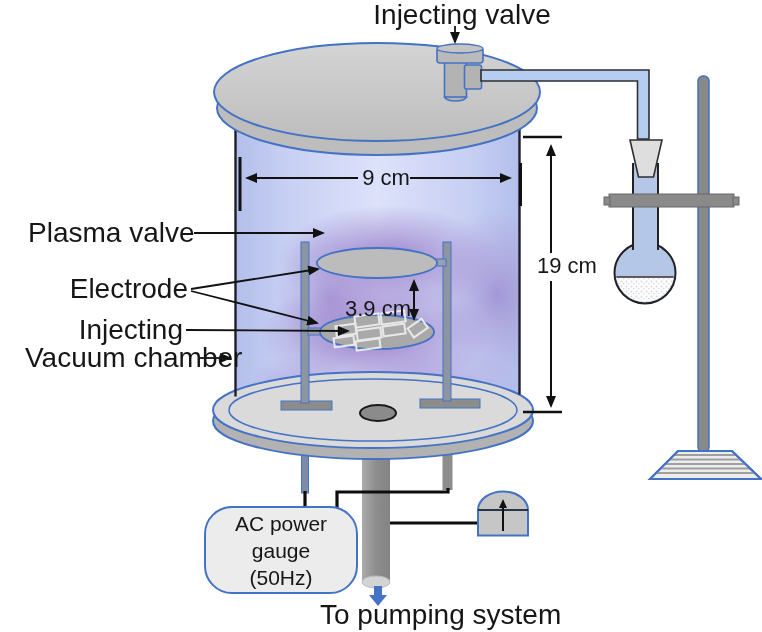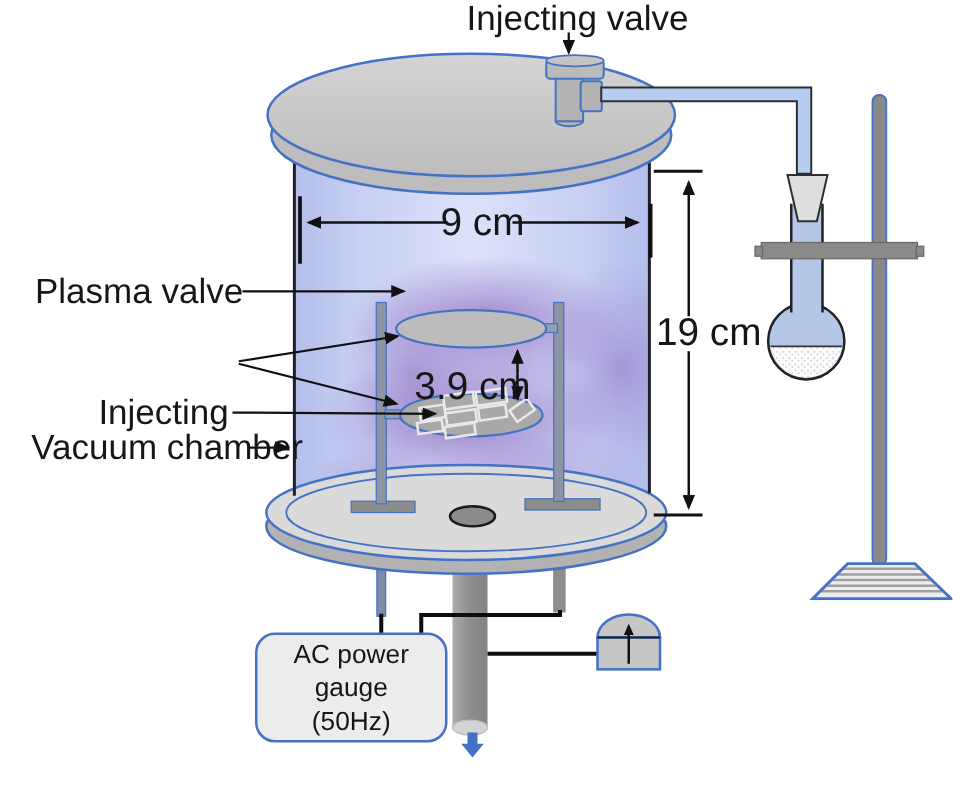--- a/index.html
+++ b/index.html
@@ -2,23 +2,23 @@
 <html><head>
 <meta charset="utf-8">
 <style>
   html,body{margin:0;padding:0;background:#fff;}
   .canvas{position:relative;width:762px;height:632px;background:#ffffff;overflow:hidden;
           font-family:"Liberation Sans",sans-serif;}
   .canvas svg{position:absolute;left:0;top:0;}
   .lbl{position:absolute;font-size:28px;color:#161616;line-height:26px;white-space:nowrap;}
   .lbl.r{text-align:right;}
   .lbl.c{text-align:center;}
-  .dim{font-size:31px;}
+  .dim{font-size:22px;}
   .acbox{position:absolute;left:204px;top:506px;width:154px;height:88px;box-sizing:border-box;
-         background:#ececec;border:2.5px solid #4472c4;border-radius:16px;
+         background:#ececec;border:2.5px solid #4472c4;border-radius:28px;
          display:flex;flex-direction:column;align-items:center;justify-content:center;
          font-size:21px;line-height:27px;color:#161616;text-align:center;}
 </style>
 </head>
 <body>
 
 <div class="canvas">
 
 <svg width="762" height="632" viewBox="0 0 762 632">
   <defs>
@@ -214,22 +214,24 @@
     <line x1="194" y1="233" x2="323" y2="233" marker-end="url(#ab)"></line>
     <line x1="191" y1="289" x2="318" y2="269" marker-end="url(#ab)"></line>
     <line x1="191" y1="291" x2="317" y2="323" marker-end="url(#ab)"></line>
     <line x1="186" y1="330" x2="348" y2="331" marker-end="url(#ab)"></line>
     <line x1="200" y1="358" x2="230" y2="358" marker-end="url(#ab)"></line>
   </g>
 </svg>
 
 <div class="lbl c" style="left:362px;top:2px;width:200px;">Injecting valve</div>
 <div class="lbl r" style="left:28px;top:220px;width:162px;">Plasma valve</div>
+<div class="lbl r" style="left:28px;top:276px;width:160px;">Electrode</div>
 <div class="lbl r" style="left:28px;top:317px;width:155px;">Injecting</div>
 <div class="lbl r" style="left:0px;top:345px;width:197px;margin-left:25px;">Vacuum chamber</div>
+<div class="lbl c" style="left:320px;top:602px;width:200px;">To pumping system</div>
 
 <div class="lbl dim c" style="left:336px;top:165px;width:100px;">9 cm</div>
 <div class="lbl dim c" style="left:517px;top:253px;width:100px;">19 cm</div>
 <div class="lbl dim c" style="left:328px;top:296px;width:100px;">3.9 cm</div>
 
 <div class="acbox">
   <div>AC power</div>
   <div>gauge</div>
   <div>(50Hz)</div>
 </div>

